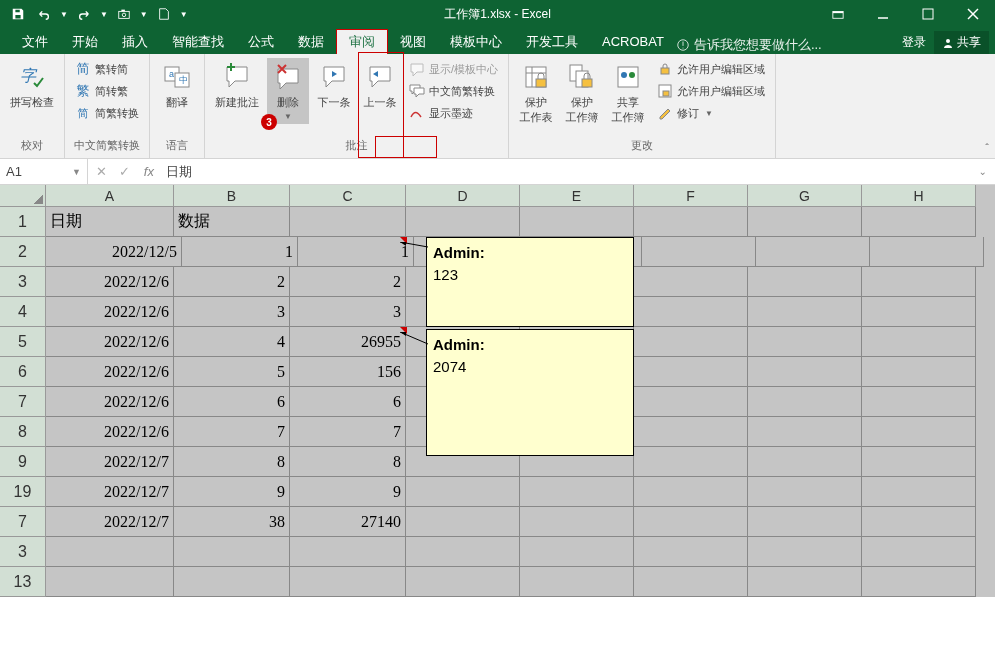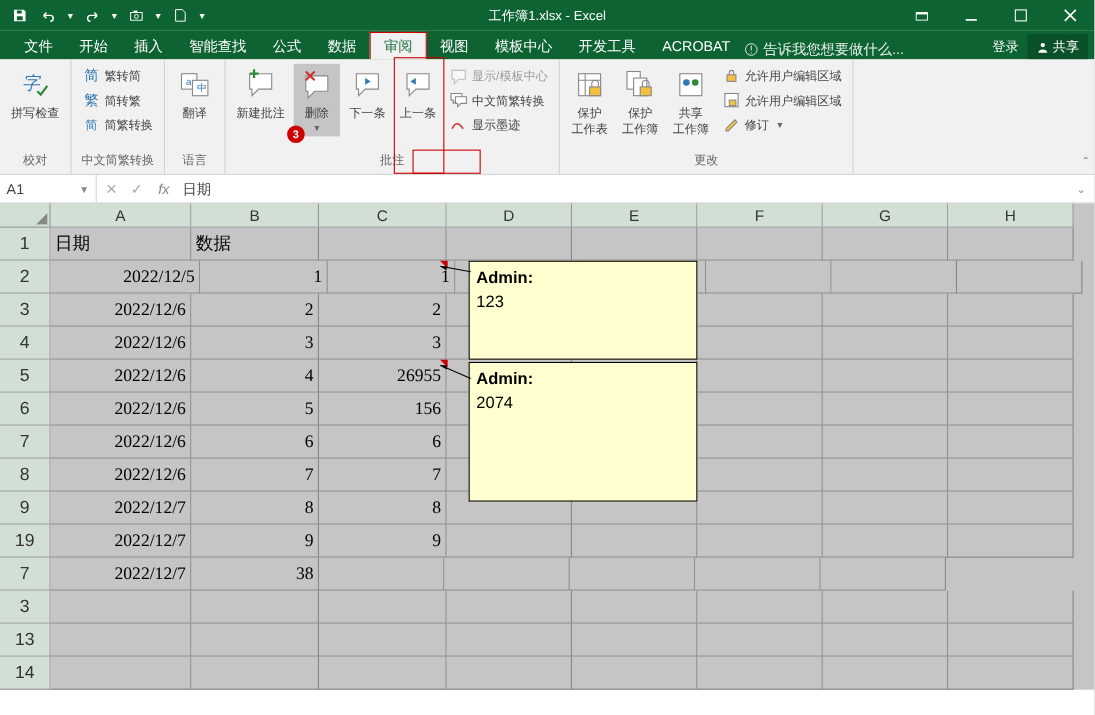--- a/index.html
+++ b/index.html
@@ -493,50 +493,40 @@
         <div class="cell right" style="width: 114px;"></div>
         <div class="cell right" style="width: 114px;"></div>
         <div class="cell right" style="width: 114px;"></div>
         <div class="cell right" style="width: 114px;"></div>
         <div class="cell right" style="width: 114px;"></div>
       </div>
       <div class="row">
         <div class="rowhead">7</div>
         <div class="cell right" style="width: 128px;">2022/12/7</div>
         <div class="cell right" style="width: 116px;">38</div>
+        <div class="cell right" style="width: 116px;">27140</div>
         <div class="cell right" style="width: 114px;"></div>
         <div class="cell right" style="width: 114px;"></div>
         <div class="cell right" style="width: 114px;"></div>
         <div class="cell right" style="width: 114px;"></div>
         <div class="cell right" style="width: 114px;"></div>
       </div>
       <div class="row">
         <div class="rowhead">3</div>
         <div class="cell right" style="width: 128px;"></div>
         <div class="cell right" style="width: 116px;"></div>
         <div class="cell right" style="width: 116px;"></div>
         <div class="cell right" style="width: 114px;"></div>
         <div class="cell right" style="width: 114px;"></div>
         <div class="cell right" style="width: 114px;"></div>
         <div class="cell right" style="width: 114px;"></div>
         <div class="cell right" style="width: 114px;"></div>
       </div>
       <div class="row">
         <div class="rowhead">13</div>
-        <div class="cell right" style="width: 128px;"></div>
-        <div class="cell right" style="width: 116px;"></div>
-        <div class="cell right" style="width: 116px;"></div>
-        <div class="cell right" style="width: 114px;"></div>
-        <div class="cell right" style="width: 114px;"></div>
-        <div class="cell right" style="width: 114px;"></div>
-        <div class="cell right" style="width: 114px;"></div>
-        <div class="cell right" style="width: 114px;"></div>
-      </div>
-      <div class="row">
-        <div class="rowhead">14</div>
         <div class="cell right" style="width: 128px;"></div>
         <div class="cell right" style="width: 116px;"></div>
         <div class="cell right" style="width: 116px;"></div>
         <div class="cell right" style="width: 114px;"></div>
         <div class="cell right" style="width: 114px;"></div>
         <div class="cell right" style="width: 114px;"></div>
         <div class="cell right" style="width: 114px;"></div>
         <div class="cell right" style="width: 114px;"></div>
       </div>
     </div>

